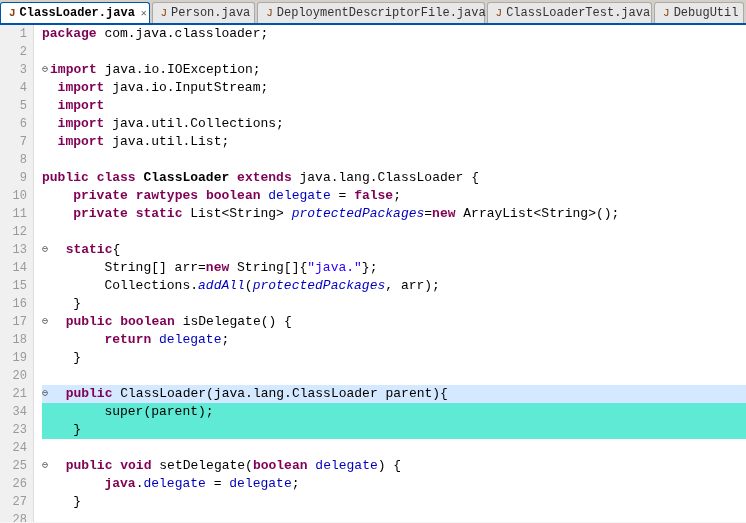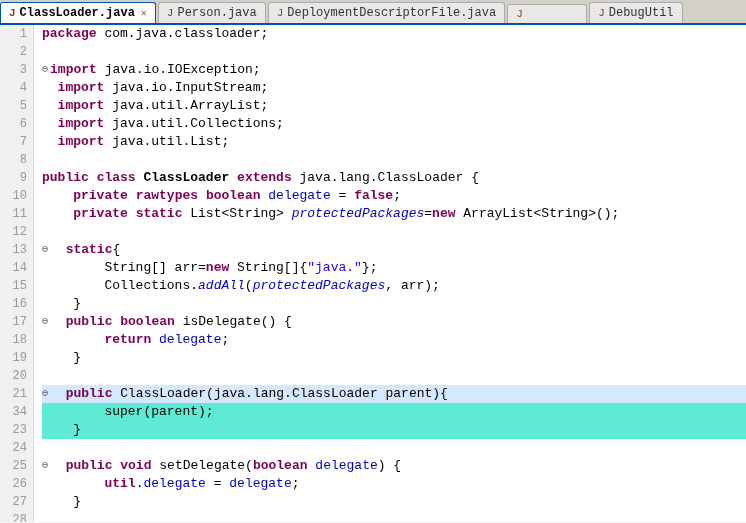--- a/index.html
+++ b/index.html
@@ -122,20 +122,21 @@
   <div class="tab">
     <span class="tab-icon">J</span>
     <span>Person.java</span>
   </div>
   <div class="tab">
     <span class="tab-icon">J</span>
     <span>DeploymentDescriptorFile.java</span>
   </div>
   <div class="tab">
     <span class="tab-icon">J</span>
+    <span>ClassLoaderTest.java</span>
   </div>
   <div class="tab">
     <span class="tab-icon">J</span>
     <span>DebugUtil</span>
   </div>
 </div>
 
 <div class="editor">
   <div class="code-area">
     <div class="line-numbers">
@@ -181,21 +182,21 @@
 
       <div class="code-line">
         <span class="collapse-marker">⊖</span><span class="kw">import</span><span class="normal"> java.io.IOException;</span>
       </div>
 
       <div class="code-line">
         <span class="normal">&nbsp;&nbsp;</span><span class="kw">import</span><span class="normal"> java.io.InputStream;</span>
       </div>
 
       <div class="code-line">
-        <span class="normal">&nbsp;&nbsp;</span><span class="kw">import</span><span class="normal"> java.util.ArrayList;</span>
+        <span class="normal">&nbsp;&nbsp;</span><span class="kw">import</span>
       </div>
 
       <div class="code-line">
         <span class="normal">&nbsp;&nbsp;</span><span class="kw">import</span><span class="normal"> java.util.Collections;</span>
       </div>
 
       <div class="code-line">
         <span class="normal">&nbsp;&nbsp;</span><span class="kw">import</span><span class="normal"> java.util.List;</span>
       </div>
 
@@ -266,21 +267,21 @@
 
       <div class="code-line">
         <span class="normal">&nbsp;</span>
       </div>
 
       <div class="code-line">
         <span class="collapse-marker">⊖</span><span class="normal">&nbsp;&nbsp;</span><span class="kw">public</span><span class="normal"> </span><span class="type">void</span><span class="normal"> setDelegate(</span><span class="type">boolean</span><span class="normal"> </span><span class="field">delegate</span><span class="normal">) {</span>
       </div>
 
       <div class="code-line">
-        <span class="normal">&nbsp;&nbsp;&nbsp;&nbsp;&nbsp;&nbsp;&nbsp;&nbsp;</span><span class="kw">util</span><span class="normal">.</span><span class="field">delegate</span><span class="normal"> = </span><span class="field">delegate</span><span class="normal">;</span>
+        <span class="normal">&nbsp;&nbsp;&nbsp;&nbsp;&nbsp;&nbsp;&nbsp;&nbsp;</span><span class="kw">java</span><span class="normal">.</span><span class="field">delegate</span><span class="normal"> = </span><span class="field">delegate</span><span class="normal">;</span>
       </div>
 
       <div class="code-line">
         <span class="normal">&nbsp;&nbsp;&nbsp;&nbsp;}</span>
       </div>
 
     </div>
   </div>
 </div>
 

